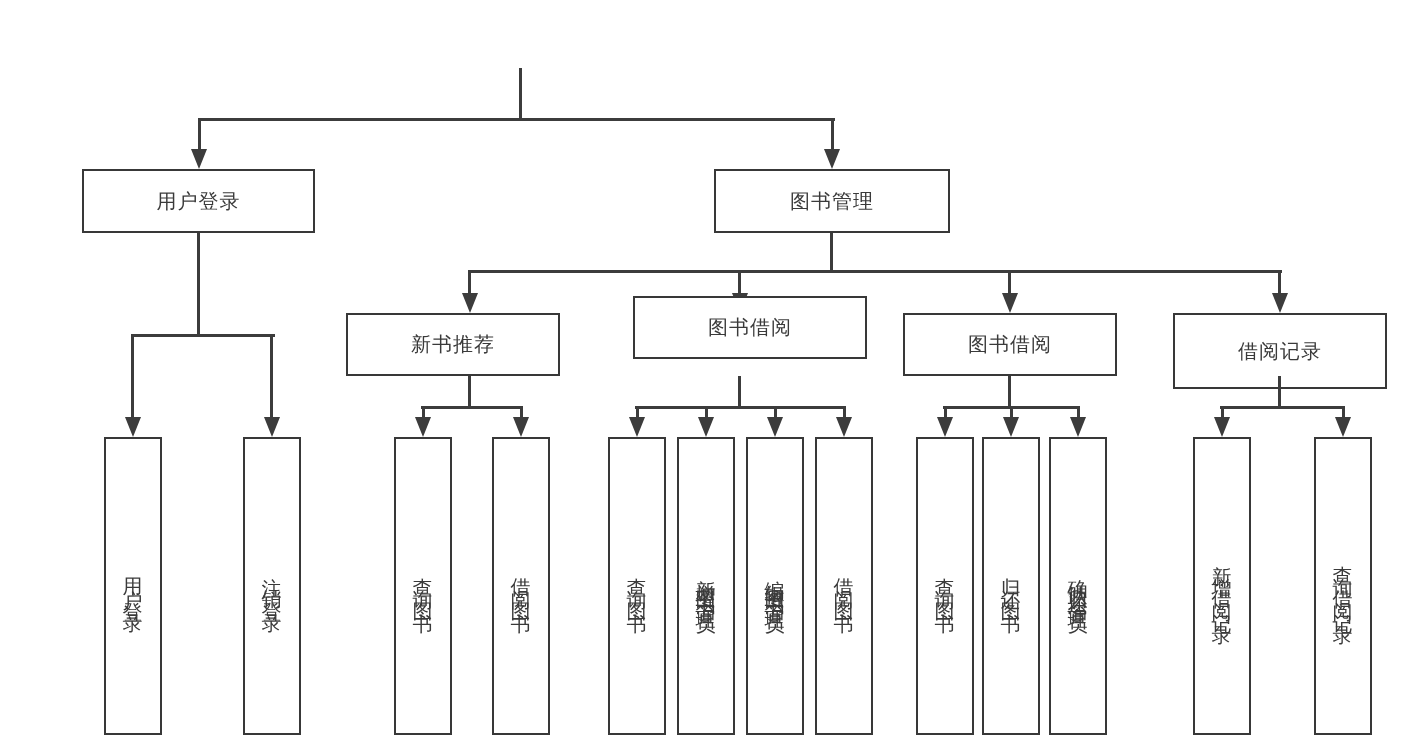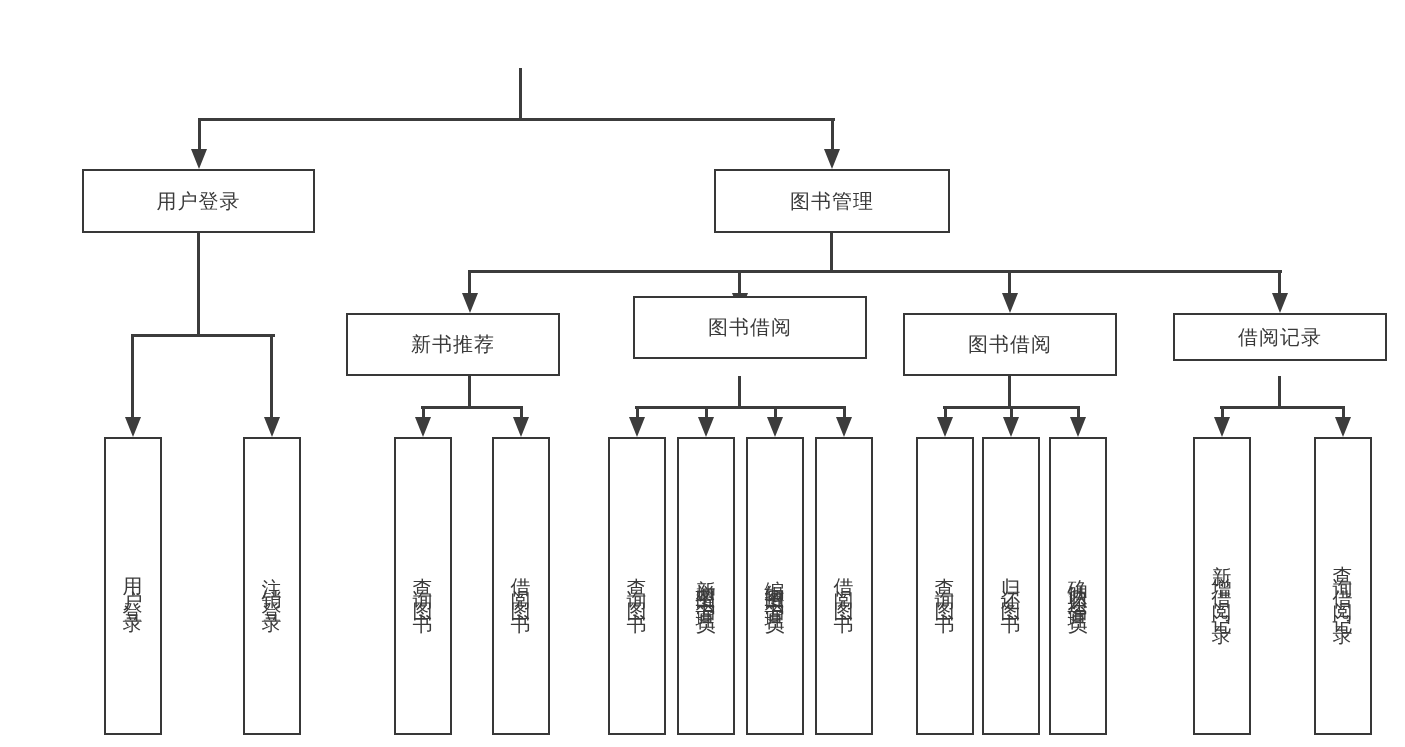--- a/index.html
+++ b/index.html
@@ -91,21 +91,21 @@
 
   <div class="box" style="left:346px;top:313px;width:214px;height:63px;">
     <span>新书推荐</span>
   </div>
   <div class="box" style="left:633px;top:296px;width:234px;height:63px;">
     <span>图书借阅</span>
   </div>
   <div class="box" style="left:903px;top:313px;width:214px;height:63px;">
     <span>图书借阅</span>
   </div>
-  <div class="box" style="left:1173px;top:313px;width:214px;height:48px;">
+  <div class="box" style="left:1173px;top:313px;width:214px;height:76px;">
     <span>借阅记录</span>
   </div>
 
   <div class="ln" style="left:468px;top:376px;width:3px;height:33px;"></div>
   <div class="ln" style="left:421px;top:406px;width:102px;height:3px;"></div>
   <div class="ln" style="left:422px;top:409px;width:3px;height:10px;"></div>
   <div class="ah" style="left:415px;top:417px;"></div>
   <div class="ln" style="left:520px;top:409px;width:3px;height:10px;"></div>
   <div class="ah" style="left:513px;top:417px;"></div>
 

